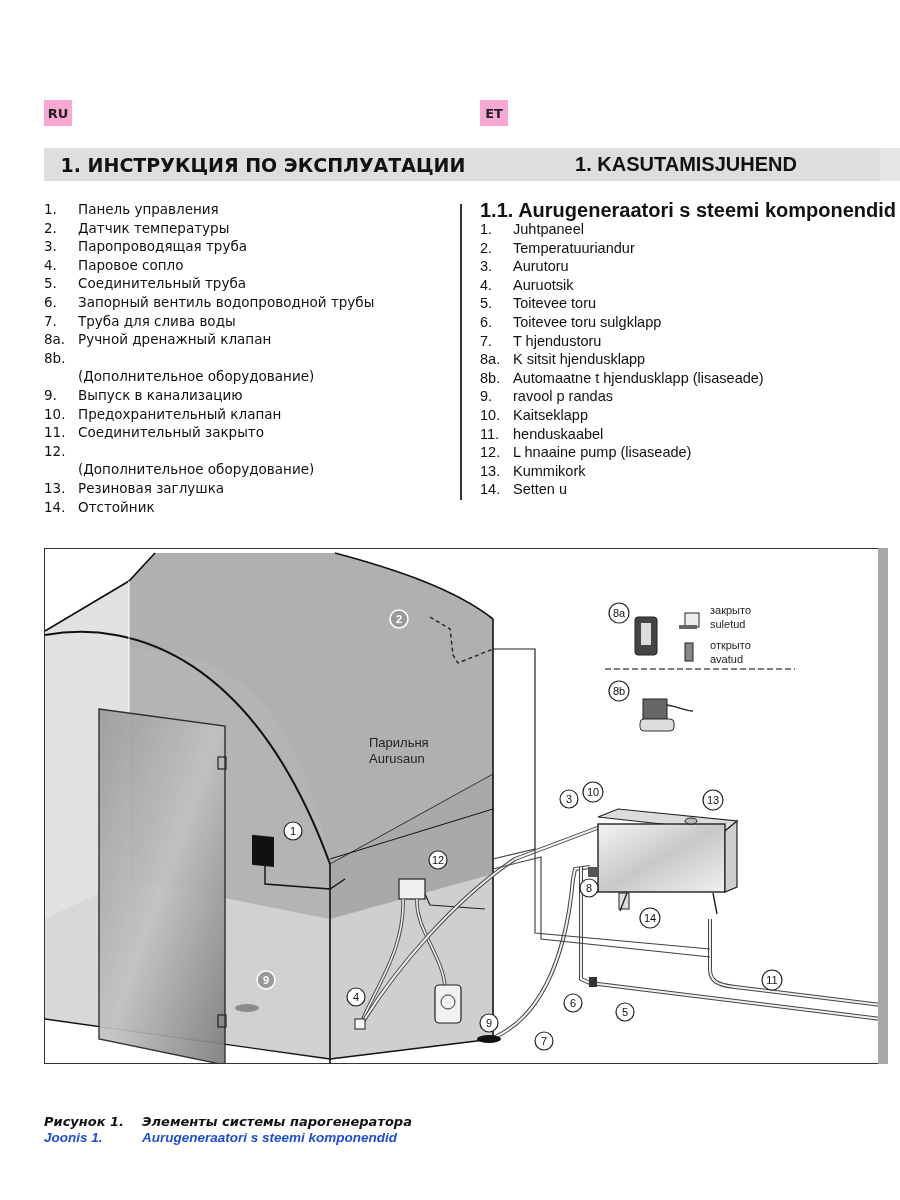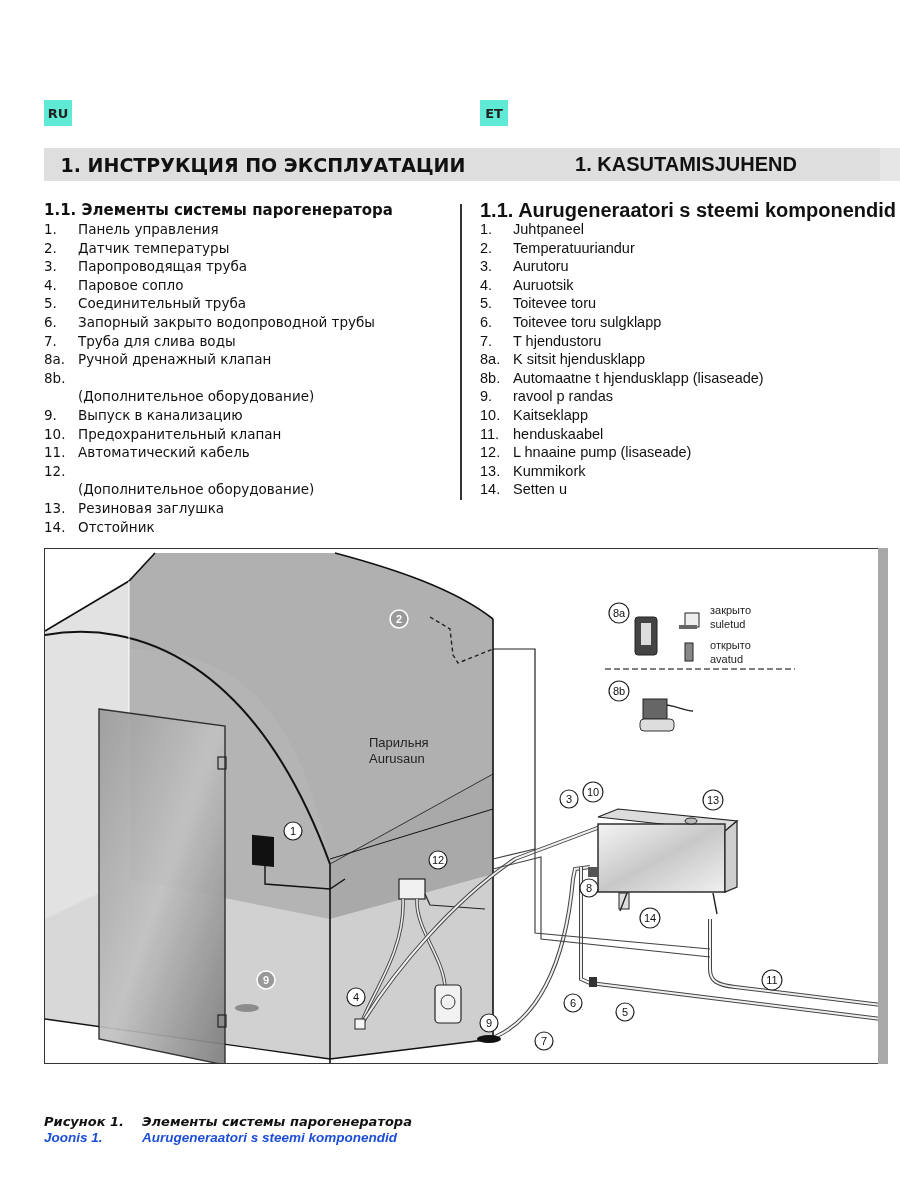--- a/index.html
+++ b/index.html
@@ -1,17 +1,17 @@
 <!DOCTYPE html>
 <html><head>
 <meta charset="utf-8">
 <style>
   html,body{margin:0;padding:0;background:#fff;}
   body{width:900px;height:1200px;position:relative;overflow:hidden;font-family:"DejaVu Sans",sans-serif;color:#111;}
-  .lang{position:absolute;top:100px;width:28px;height:26px;background:#5eead4;font-weight:bold;font-size:13px;display:flex;align-items:center;justify-content:center;color:#222;}
+  .lang{position:absolute;top:100px;width:28px;height:26px;background:#f9a8d4;font-weight:bold;font-size:13px;display:flex;align-items:center;justify-content:center;color:#222;}
   .hdr{position:absolute;top:148px;height:33px;background:#dedede;display:flex;align-items:center;justify-content:center;font-weight:bold;font-size:19px;color:#111;}
   .hdr.ru{left:44px;width:438px;}
   .hdr.et{left:480px;width:412px;font-family:"Liberation Sans",sans-serif;font-size:20px;}
   .hdr-ext{position:absolute;top:148px;left:880px;width:20px;height:33px;background:#e6e6e6;}
   .sec{position:absolute;top:200px;}
   .sec.ru{left:44px;}
   .sec.et{left:480px;font-family:"Liberation Sans",sans-serif;}
   .sec-title{font-weight:bold;font-size:15px;line-height:20px;}
   .sec.et .sec-title{font-size:20px;}
   ul.items{list-style:none;margin:0;padding:0;}
@@ -32,21 +32,20 @@
 <body>
 
 <div class="lang" style="left:44px;">RU</div>
 <div class="lang" style="left:480px;">ET</div>
 
 <div class="hdr ru">1. ИНСТРУКЦИЯ ПО ЭКСПЛУАТАЦИИ</div>
 <div class="hdr et">1. KASUTAMISJUHEND</div>
 <div class="hdr-ext"></div>
 
 <div class="sec ru">
-  <div class="sec-title">1.1. Элементы системы парогенератора</div>
   <ul class="items" id="ru-items">
       <li>
         <span class="num">1.</span>
         <span>Панель управления</span>
       </li>
       <li>
         <span class="num">2.</span>
         <span>Датчик температуры</span>
       </li>
       <li>
@@ -56,21 +55,21 @@
       <li>
         <span class="num">4.</span>
         <span>Паровое сопло</span>
       </li>
       <li>
         <span class="num">5.</span>
         <span>Соединительный труба</span>
       </li>
       <li>
         <span class="num">6.</span>
-        <span>Запорный закрыто водопроводной трубы</span>
+        <span>Запорный вентиль водопроводной трубы</span>
       </li>
       <li>
         <span class="num">7.</span>
         <span>Труба для слива воды</span>
       </li>
       <li>
         <span class="num">8a.</span>
         <span>Ручной дренажный клапан</span>
       </li>
       <li>
@@ -80,21 +79,21 @@
       <li>
         <span class="num">9.</span>
         <span>Выпуск в канализацию</span>
       </li>
       <li>
         <span class="num">10.</span>
         <span>Предохранительный клапан</span>
       </li>
       <li>
         <span class="num">11.</span>
-        <span>Автоматический кабель</span>
+        <span>Соединительный закрыто</span>
       </li>
       <li>
         <span class="num">12.</span>
       </li>
       <li class="sub">(Дополнительное оборудование)</li>
       <li>
         <span class="num">13.</span>
         <span>Резиновая заглушка</span>
       </li>
       <li>

